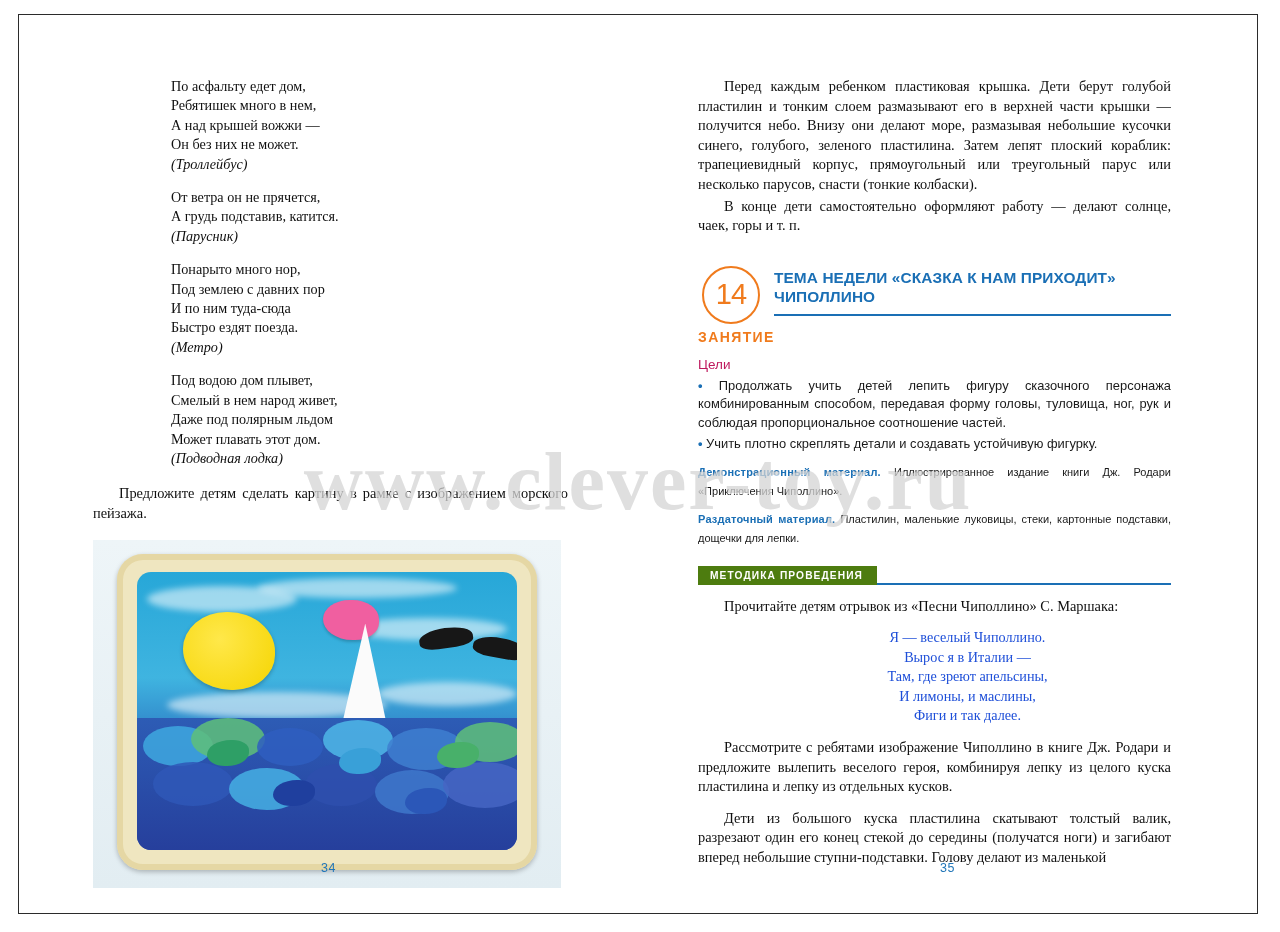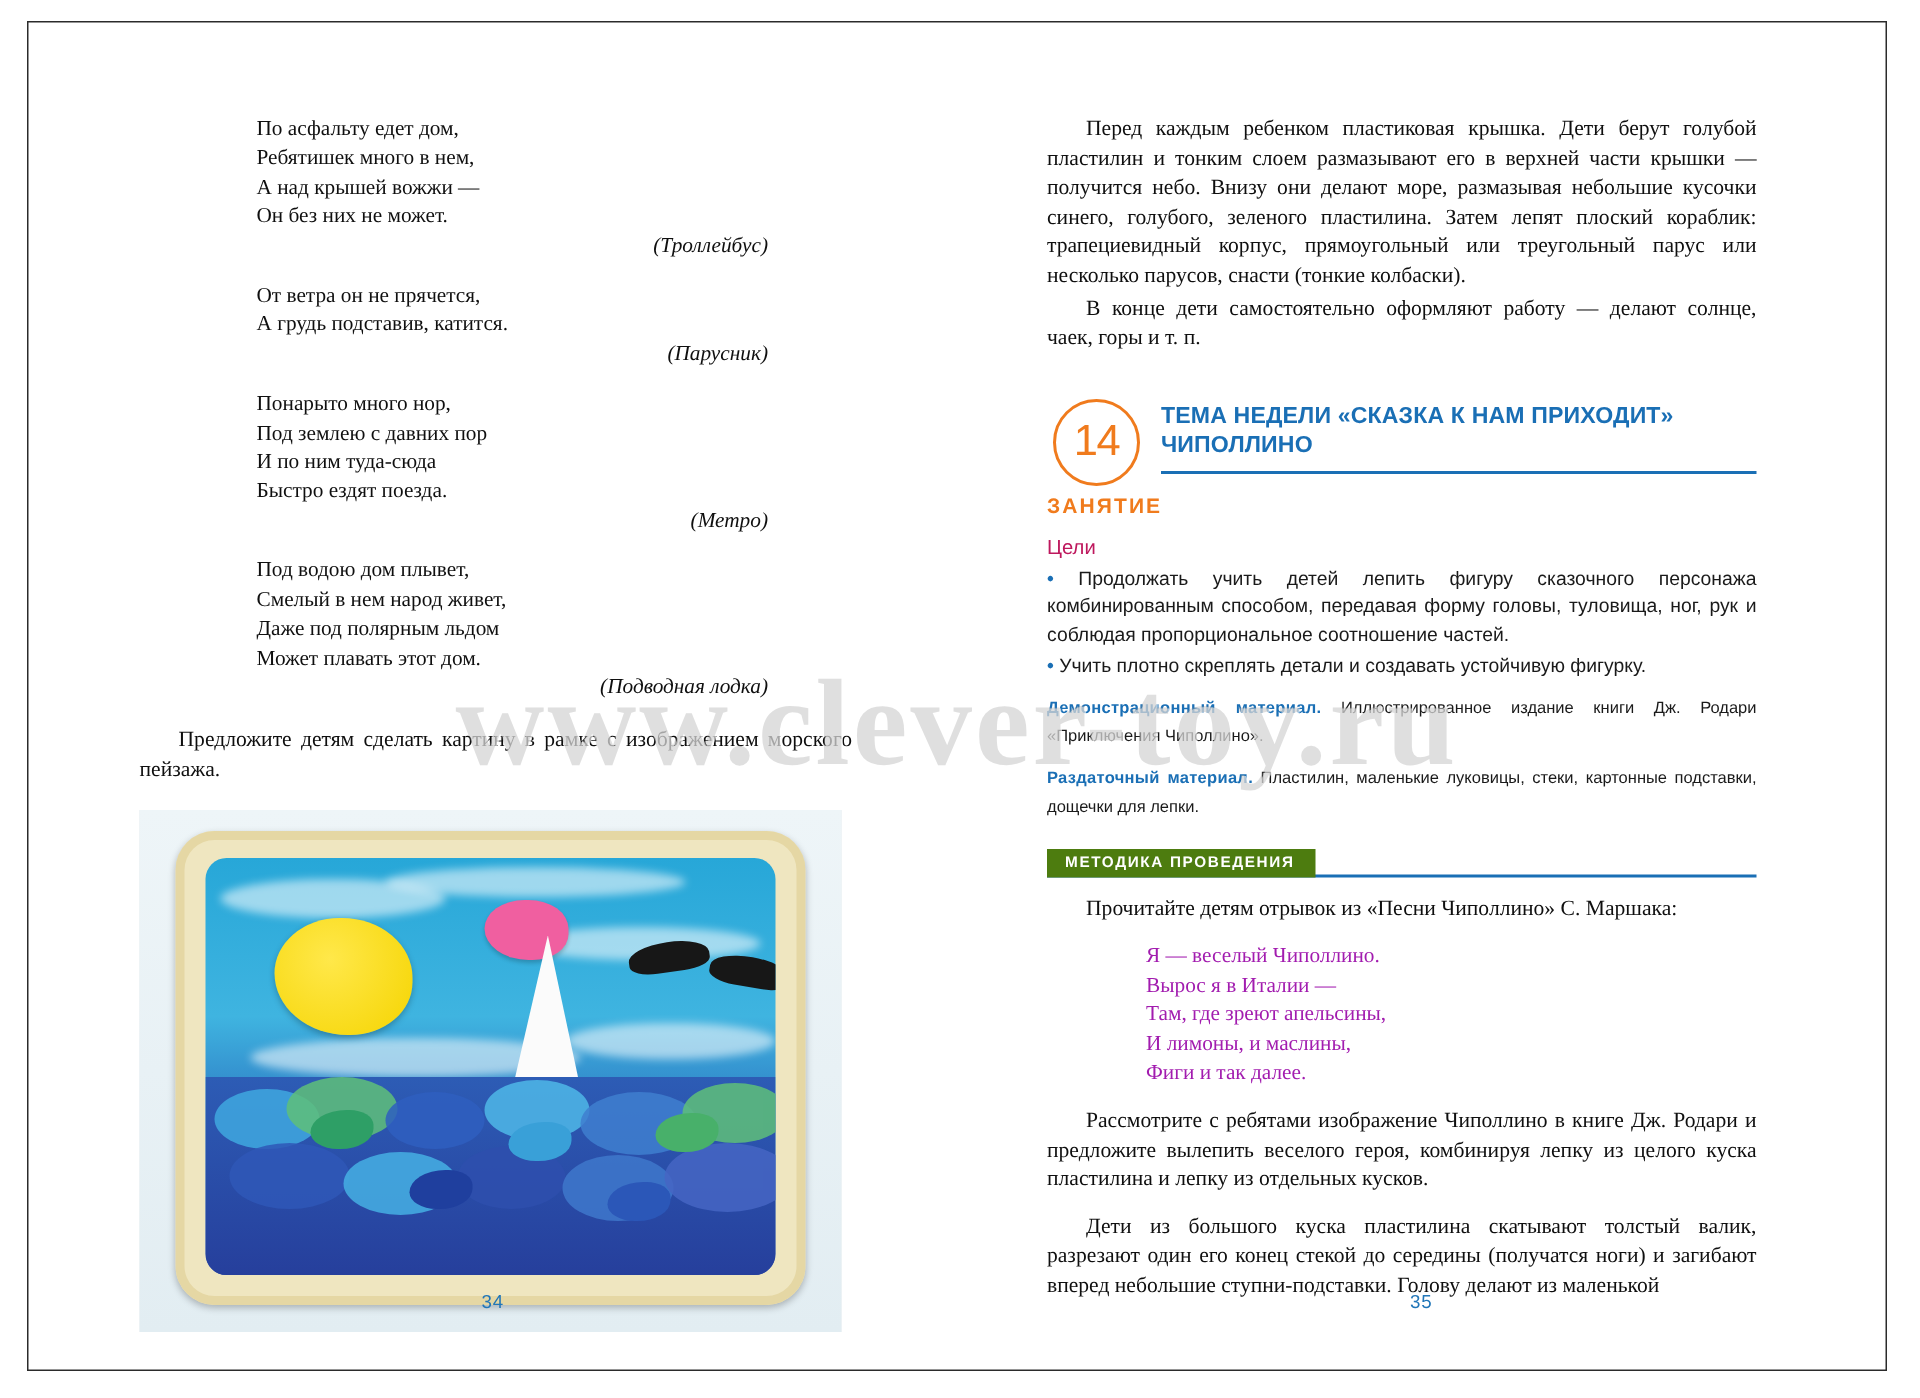--- a/index.html
+++ b/index.html
@@ -59,21 +59,20 @@
     margin-left: 78px;
     font-size: 14.2px;
     line-height: 19.4px;
     color: #0f0f0f;
   }
   .poem .stanza { margin-bottom: 14px; }
   .poem .stanza:last-child { margin-bottom: 0; }
   .poem .line { white-space: nowrap; }
   .poem .answer {
     font-style: italic;
-    text-align: right;
     padding-right: 56px;
   }
   .para {
     font-size: 14.4px;
     line-height: 19.6px;
     text-align: justify;
     text-indent: 26px;
     color: #0f0f0f;
     margin: 16px 0 0 0;
   }
@@ -294,21 +293,22 @@
     line-height: 19.6px;
     text-align: justify;
     text-indent: 26px;
     color: #0f0f0f;
     margin: 12px 0 0 0;
   }
   .song {
     margin: 12px 0 0 66px;
     font-size: 14.2px;
     line-height: 19.6px;
-    color: #a21caf;
+    color: #1d4ed8;
+    text-align: center;
   }
   .song .line { white-space: nowrap; }
 
   
   .watermark {
     position: absolute;
     left: 0; right: 0;
     top: 420px;
     text-align: center;
     font-family: "Liberation Serif", serif;

